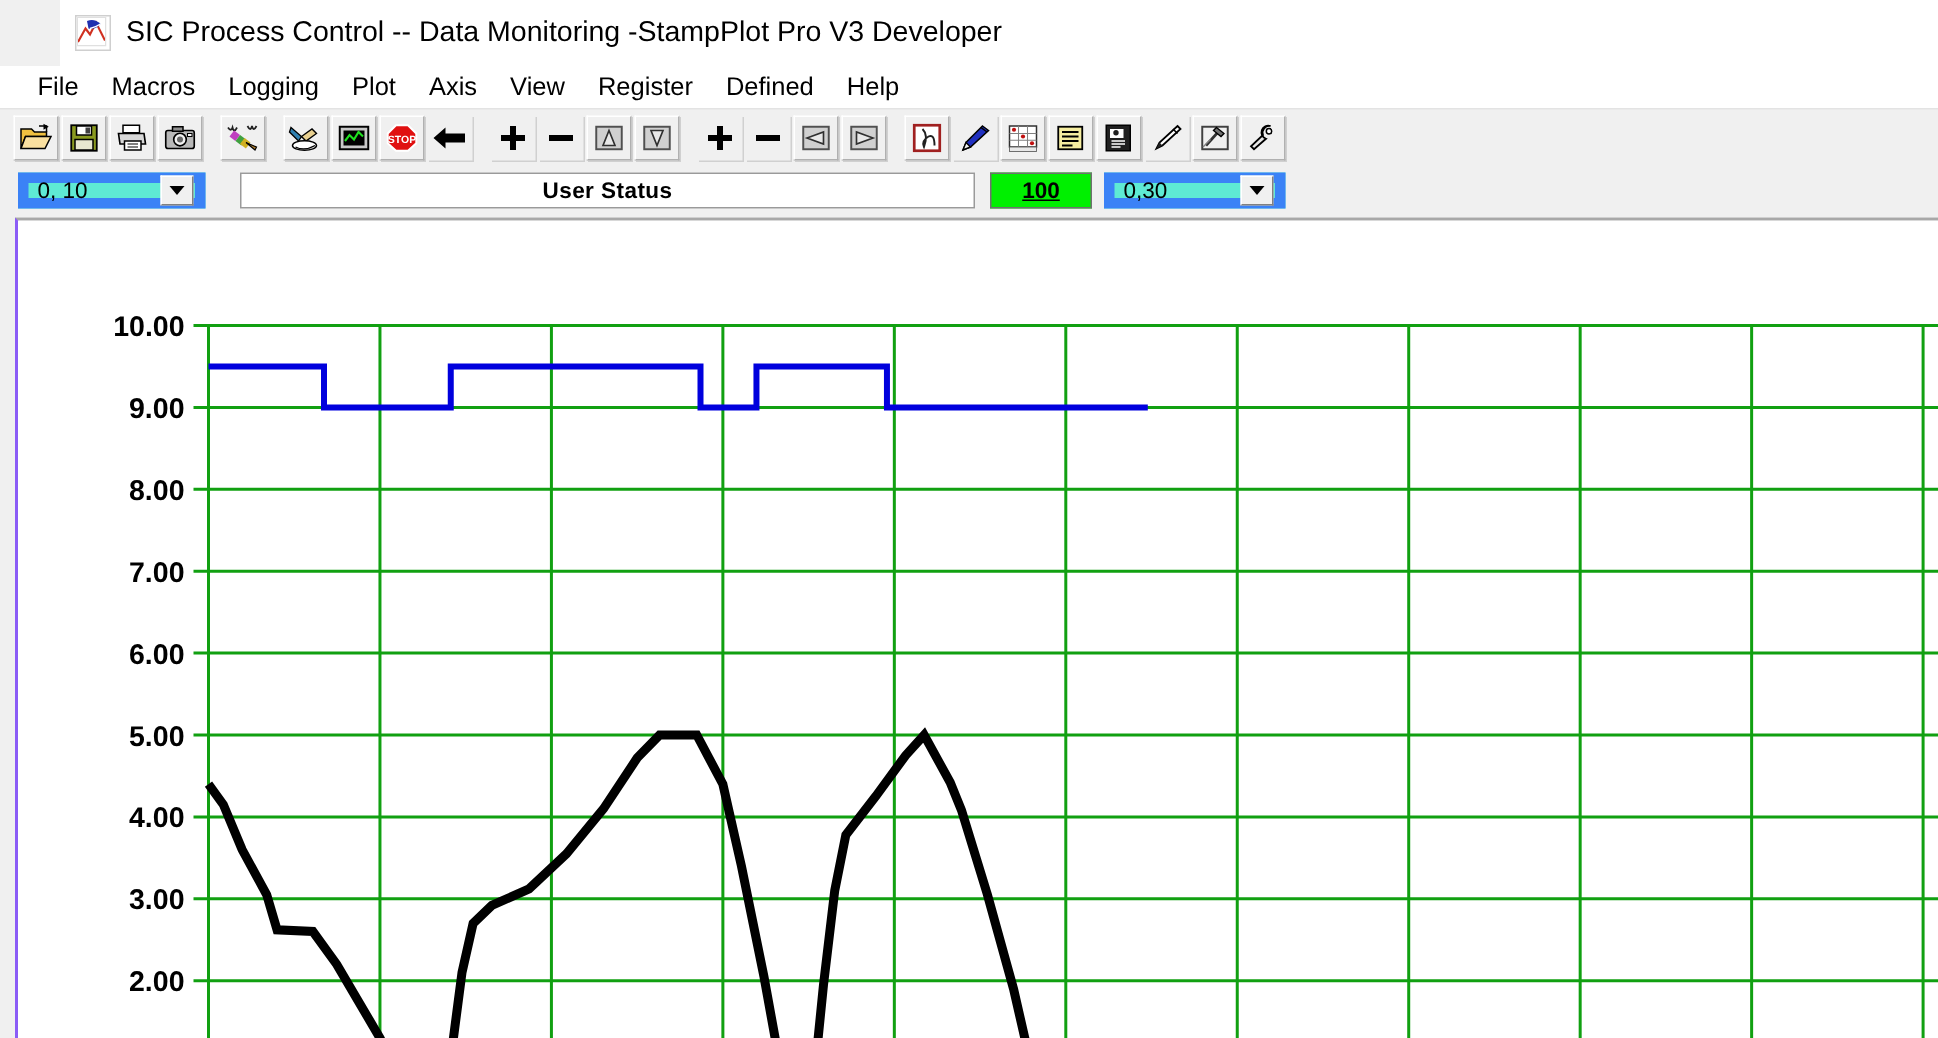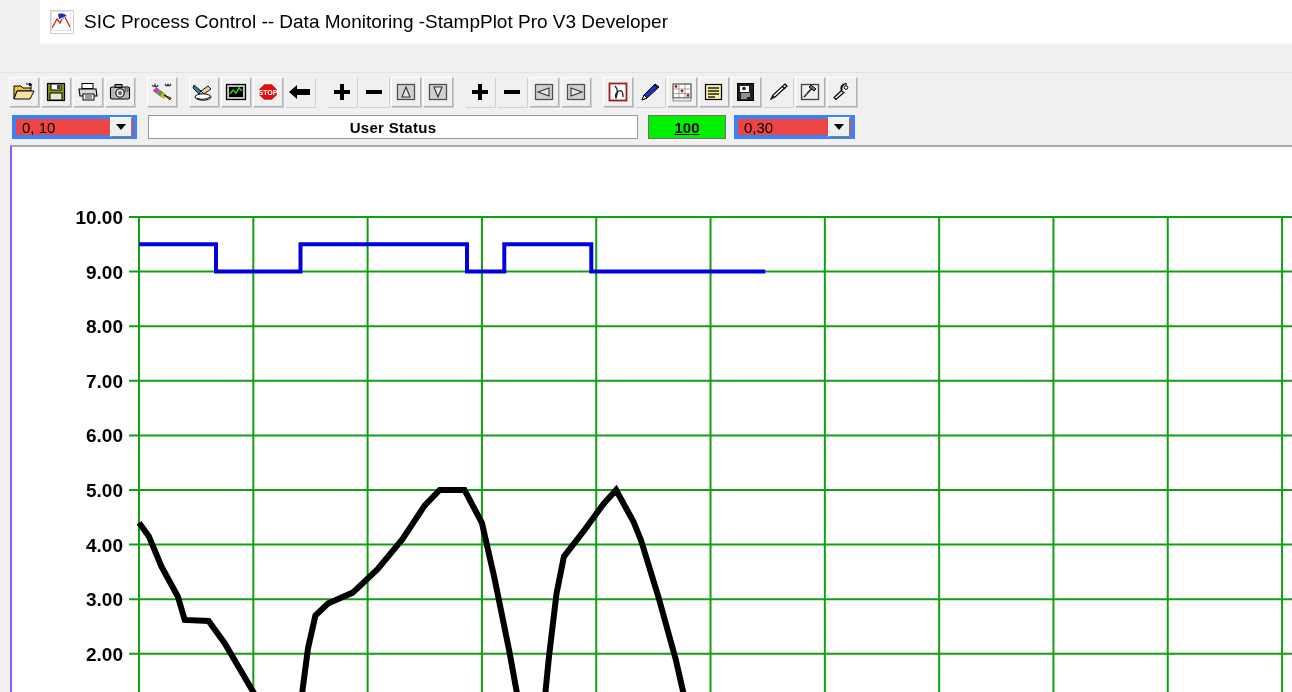--- a/index.html
+++ b/index.html
@@ -67,22 +67,22 @@
   .tb-sep{width:10px;height:28px;flex:none;}
 
   
   .statusrow{
     position:absolute;left:0;top:110px;width:1292px;height:34px;
     background:#f0f0f0;
     display:flex;align-items:center;
     box-sizing:border-box;
   }
   .combo{
-    height:24px;background:#ef4444;
-    border:4px solid #3b82f6;
+    height:24px;background:#5eead4;
+    border:7px solid #3b82f6;
     display:flex;align-items:center;
     box-sizing:border-box;position:relative;
   }
   .combo .cval{
     flex:1;font-size:15px;color:#000;padding-left:6px;
     white-space:nowrap;overflow:hidden;
   }
   .combo .carrow{
     width:22px;height:20px;margin-right:1px;flex:none;
     background:#f0f0f0;
@@ -91,30 +91,30 @@
     display:flex;align-items:center;justify-content:center;
     box-sizing:border-box;
   }
   .carrow i{
     display:block;width:0;height:0;
     border-left:5px solid transparent;border-right:5px solid transparent;
     border-top:6px solid #000;
   }
   #combo-left{margin-left:12px;width:125px;}
   #user-status{
-    margin-left:11px;width:490px;height:24px;
+    margin-left:23px;width:490px;height:24px;
     background:#ffffff;border:1px solid #9a9a9a;
     display:flex;align-items:center;justify-content:center;
     box-sizing:border-box;
   }
   #user-status span{
     font-size:15px;font-weight:bold;color:#000;letter-spacing:0.3px;
   }
   #counter-box{
-    margin-left:10px;width:78px;height:24px;
+    margin-left:10px;width:68px;height:24px;
     background:#00f000;border:1px solid #707070;
     display:flex;align-items:center;justify-content:center;
     box-sizing:border-box;
     text-decoration:underline;
   }
   #counter-box span{font-size:15px;font-weight:bold;color:#000;}
   #combo-right{margin-left:8px;width:121px;}
 
   
   .plot-wrap{
@@ -144,20 +144,31 @@
         <rect x="0" y="0" width="20" height="20" fill="#ffffff"></rect>
         <path d="M1 17 L6 8 L9 12 L13 4 L19 16" fill="none" stroke="#d03020" stroke-width="1.4"></path>
         <path d="M7 3 Q12 1 16 5 Q13 9 8 8 Z" fill="#2030b0"></path>
         <path d="M9 8 Q13 7 16 5" fill="none" stroke="#ffffff" stroke-width="1"></path>
         <rect x="0.5" y="0.5" width="19" height="19" fill="none" stroke="#e0e0e0"></rect>
       </svg>
     </div>
     <div class="title-text">SIC Process Control -- Data Monitoring  -StampPlot Pro V3 Developer</div>
   </div>
 
+  <div class="menubar">
+    <div class="menu-item">File</div>
+    <div class="menu-item">Macros</div>
+    <div class="menu-item">Logging</div>
+    <div class="menu-item">Plot</div>
+    <div class="menu-item">Axis</div>
+    <div class="menu-item">View</div>
+    <div class="menu-item">Register</div>
+    <div class="menu-item">Defined</div>
+    <div class="menu-item">Help</div>
+  </div>
 
   <div class="toolbar">
 
     <div style="width:8px;flex:none;"></div>
 
     <div class="tb-group">
       <div class="tb-btn raised">
         <svg width="22" height="20" viewBox="0 0 22 20">
           <path d="M1 17 L1 4 L8 4 L10 6 L18 6 L18 9 L4 9 Z" fill="#f0c040" stroke="#000" stroke-width="1"></path>
           <path d="M4 9 L21 9 L17 17 L1 17 Z" fill="#fae0a0" stroke="#000" stroke-width="1"></path>

